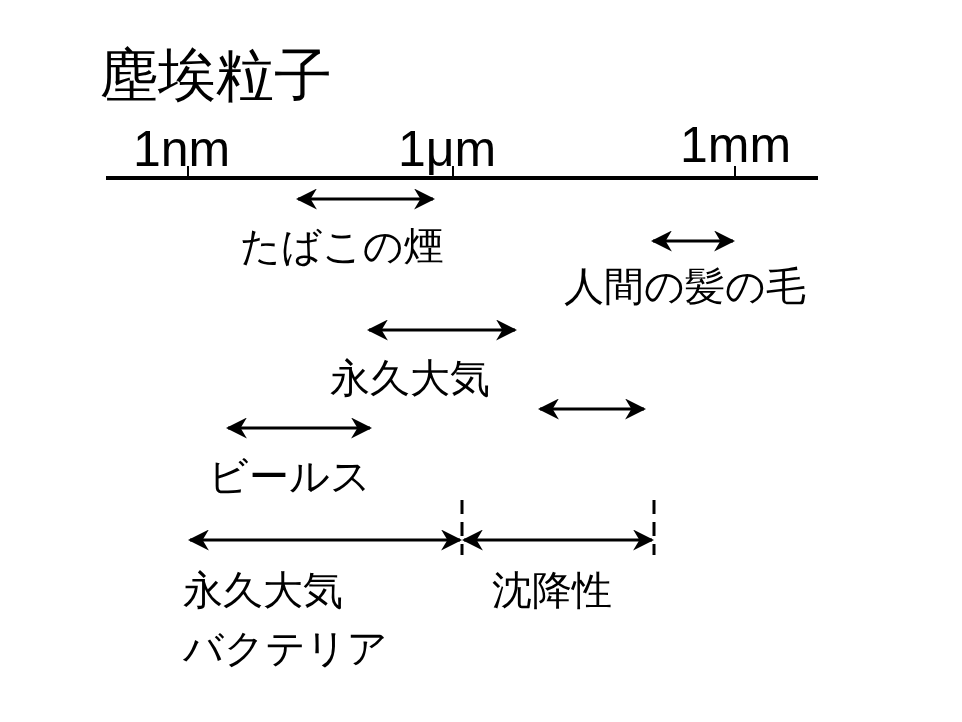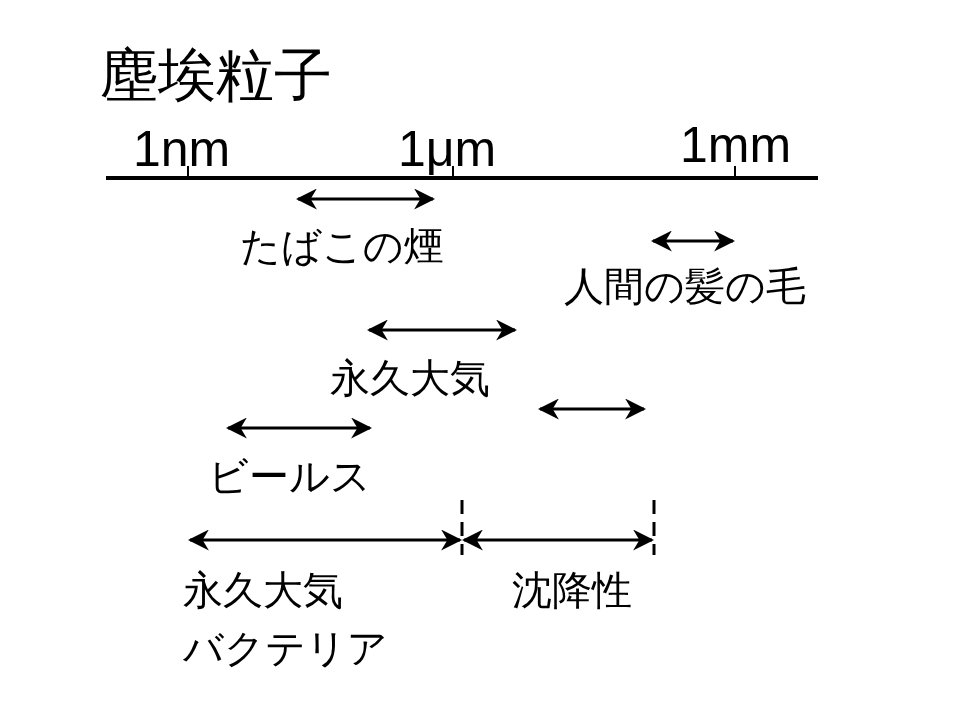--- a/index.html
+++ b/index.html
@@ -48,14 +48,14 @@
   <div class="txt tick-label" id="tick1" style="left: 398px; top: 124px;">1μm</div>
   <div class="txt tick-label" id="tick2" style="left: 680px; top: 120px;">1mm</div>
 
   <div class="txt label" id="r0" style="left: 240px; top: 226px;">たばこの煙</div>
   <div class="txt label" id="r1" style="left: 528px; top: 266px; margin-left: 36px;">人間の髪の毛</div>
   <div class="txt label" id="r2" style="left: 330px; top: 358px;">永久大気</div>
   <div class="txt label" id="g0a" style="left: 183px; top: 570px;">永久大気</div>
 
   <div class="txt label" id="r4" style="left: 208px; top: 456px;">ビールス</div>
   <div class="txt label" id="g0b" style="left: 183px; top: 628px;">バクテリア</div>
-  <div class="txt label" id="g1a" style="left: 512px; top: 570px;">沈降性</div>
+  <div class="txt label" id="g1a" style="left: 492px; top: 570px;">沈降性</div>
 </div>
 
 </body></html>

